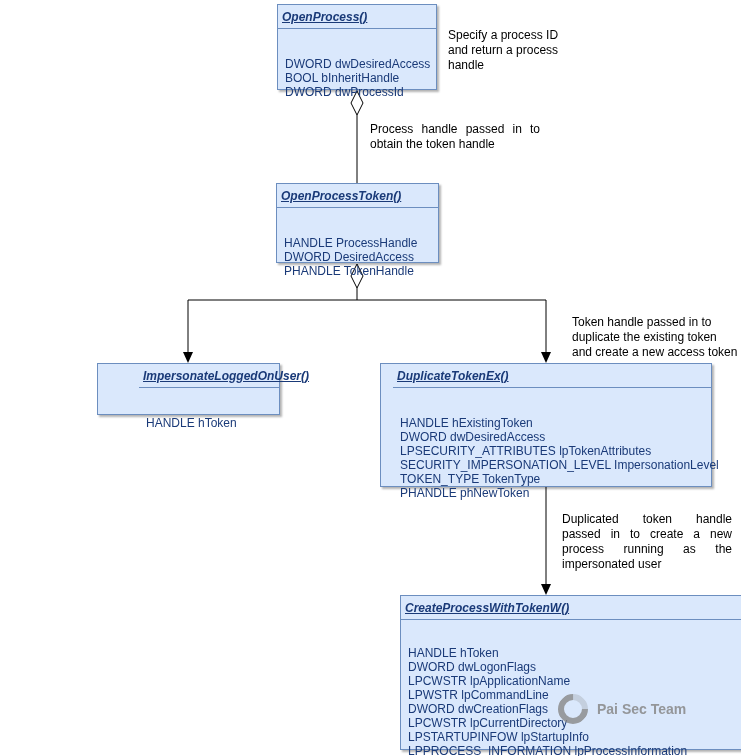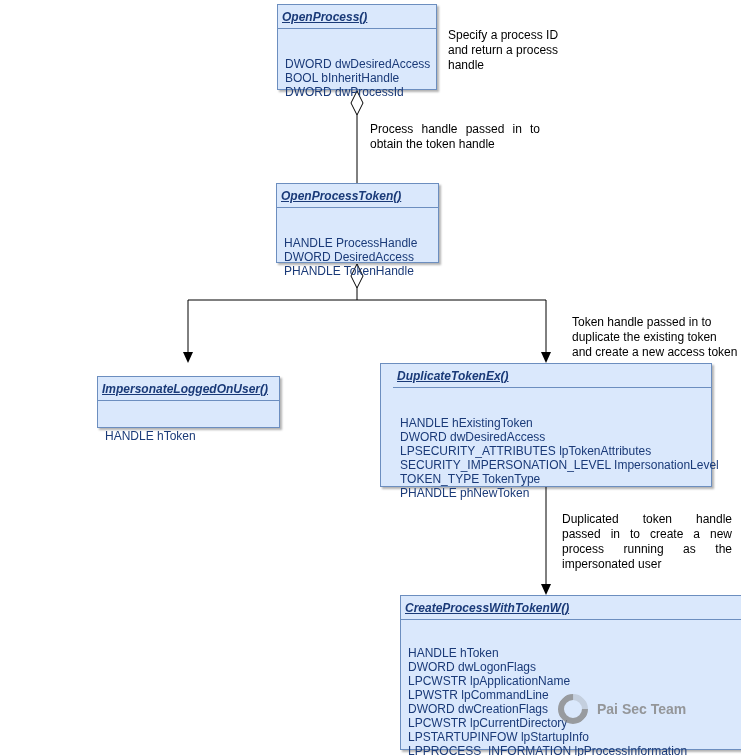--- a/index.html
+++ b/index.html
@@ -82,21 +82,21 @@
 
   <div class="fbox" style="left:276px; top:183px; width:163px; height:80px;">
     <span class="title">OpenProcessToken()</span>
     <div class="body">
       <div class="param">HANDLE ProcessHandle</div>
       <div class="param">DWORD DesiredAccess</div>
       <div class="param">PHANDLE TokenHandle</div>
     </div>
   </div>
 
-  <div class="fbox" style="left:97px; top:376px; width:183px; height:52px;">
+  <div class="fbox" style="left:97px; top:363px; width:183px; height:52px;padding-left:41px;">
     <span class="title">ImpersonateLoggedOnUser()</span>
     <div class="body">
       <div class="param">HANDLE hToken</div>
     </div>
   </div>
 
   <div class="fbox" style="left:380px; top:363px; width:332px; height:124px;padding-left:12px;">
     <span class="title">DuplicateTokenEx()</span>
     <div class="body">
       <div class="param">HANDLE hExistingToken</div>

